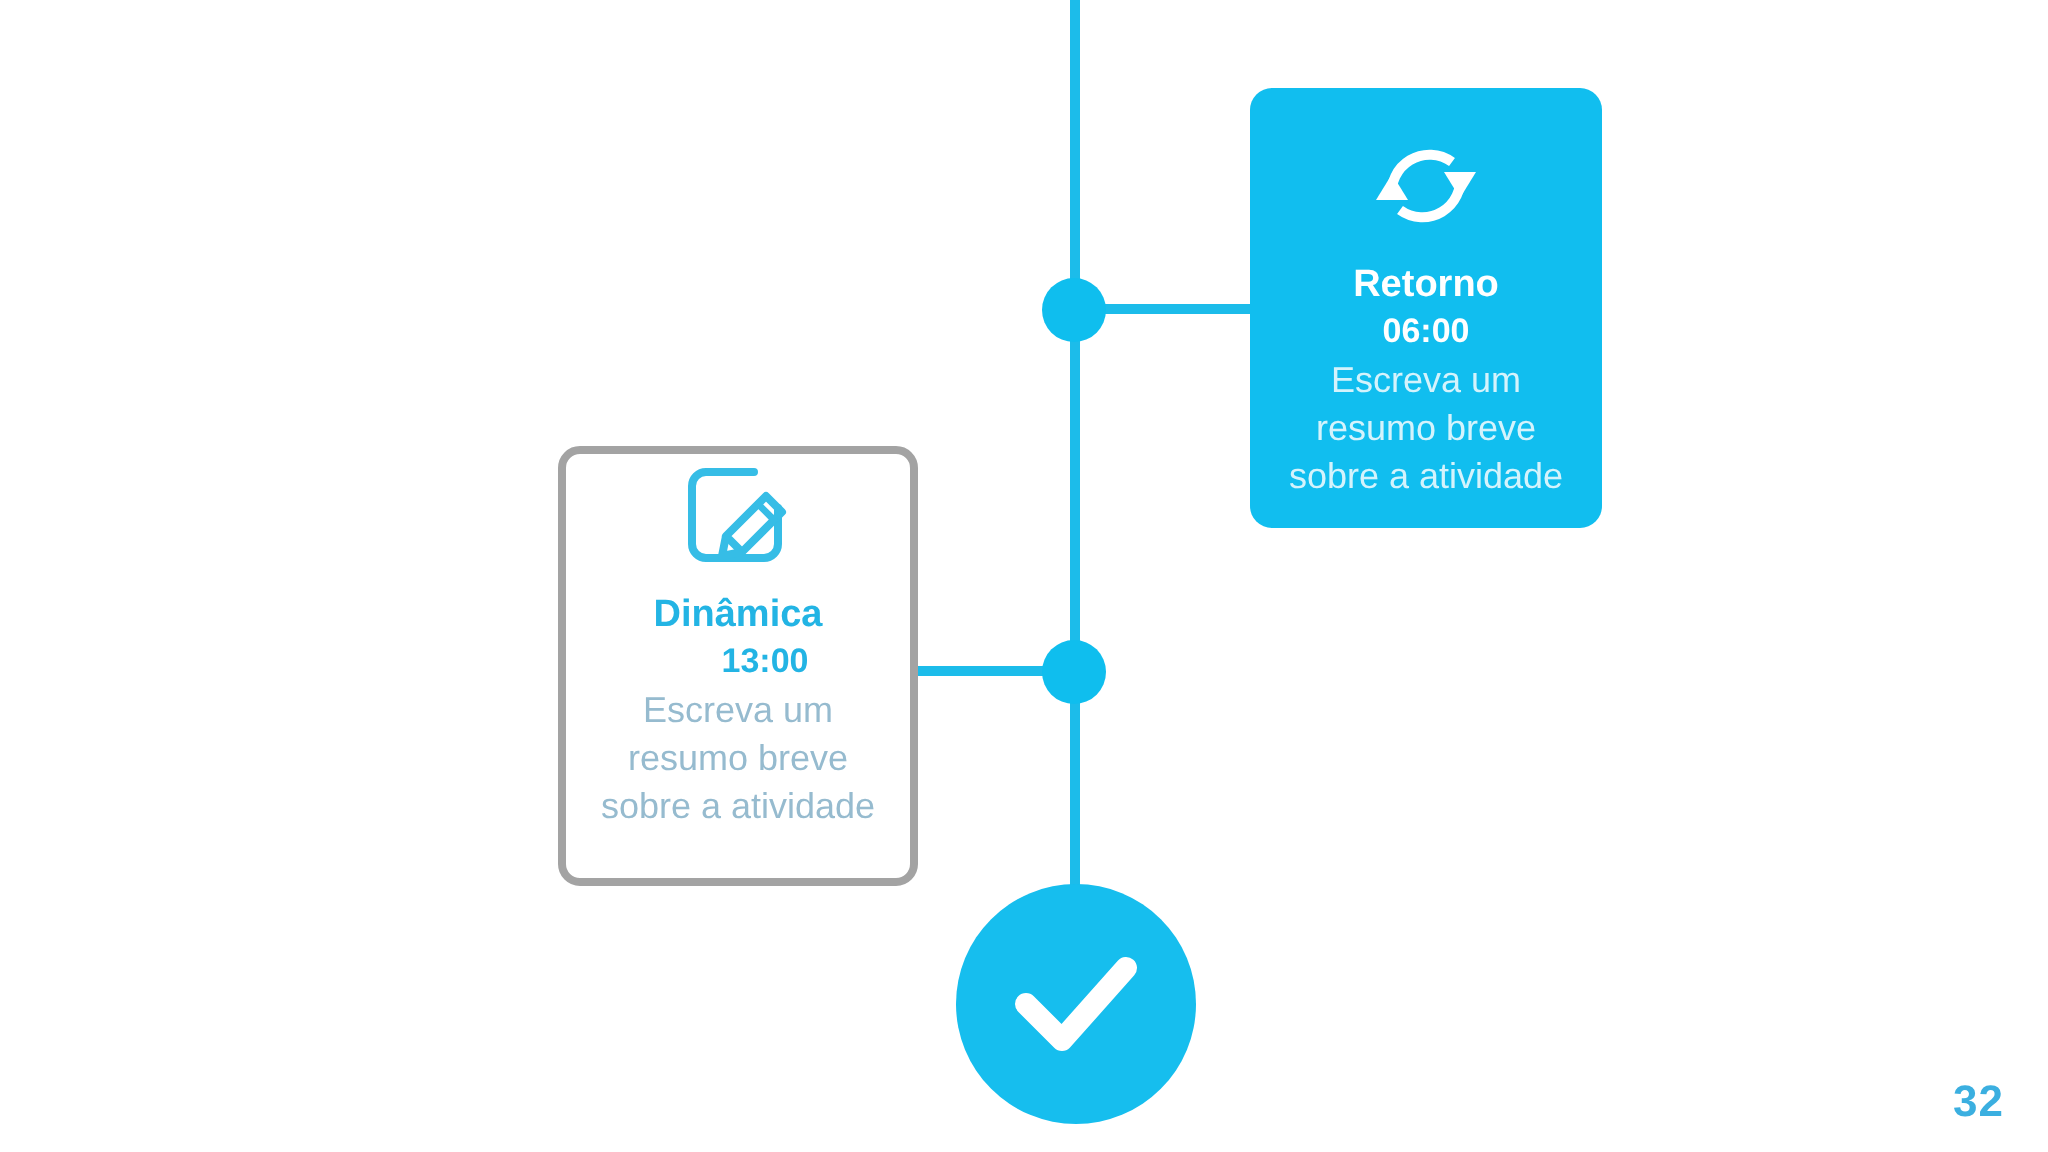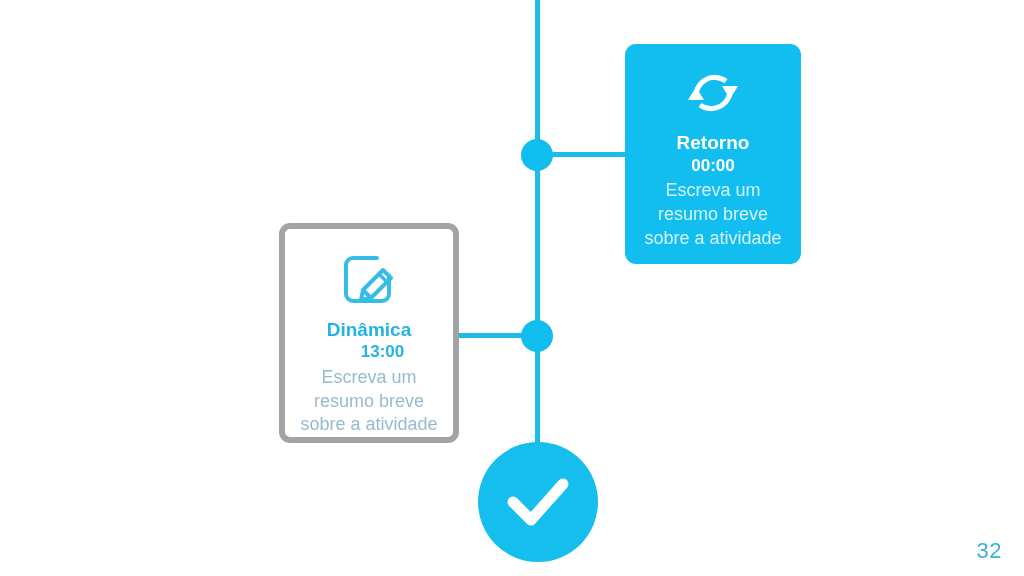--- a/index.html
+++ b/index.html
@@ -68,22 +68,21 @@
     height: 220px;
     background: #11BEEF;
     padding-top: 18px;
   }
   .card-dinamica {
     left: 279px;
     top: 223px;
     width: 180px;
     height: 220px;
     background: #ffffff;
-    border: 6px solid #a3a3a3;
-    padding-top: 20px;
+    border: 4px solid #a3a3a3;
   }
 
   .card-icon {
     height: 62px;
     display: flex;
     align-items: center;
     justify-content: center;
     margin-bottom: 8px;
   }
 
@@ -127,21 +126,21 @@
     align-items: center;
     justify-content: center;
   }
 
   
   .page-number {
     position: absolute;
     right: 22px;
     bottom: 12px;
     font-size: 22px;
-    font-weight: normal;
+    font-weight: bold;
     color: #3BAFE0;
     letter-spacing: 0.5px;
   }
 </style>
 </head>
 <body>
 
 <div class="slide">
 
   <div class="spine"></div>
@@ -159,21 +158,21 @@
         <path d="M14 35 A19 19 0 0 1 44 17" fill="none" stroke="#ffffff" stroke-width="5" stroke-linecap="butt"></path>
 
         <path d="M48 23 A19 19 0 0 1 18 41" fill="none" stroke="#ffffff" stroke-width="5" stroke-linecap="butt"></path>
 
         <polygon points="14,36 6,36 14,23 22,36" fill="#ffffff"></polygon>
 
         <polygon points="48,22 56,22 48,35 40,22" fill="#ffffff"></polygon>
       </svg>
     </div>
     <div class="card-title">Retorno</div>
-    <div class="card-time">00:00</div>
+    <div class="card-time">06:00</div>
     <div class="card-desc">Escreva um resumo breve sobre a atividade</div>
   </div>
 
   <div class="card card-dinamica">
     <div class="card-icon">
       <svg width="60" height="58" viewBox="0 0 60 58" aria-hidden="true">
 
         <path d="M38 7 H14 A7 7 0 0 0 7 14 V43 A7 7 0 0 0 14 50 H43 A7 7 0 0 0 50 43 V25" fill="none" stroke="#36BDE6" stroke-width="4" stroke-linecap="round" stroke-linejoin="round"></path>
 
         <path d="M24 39 L44 19 L52 27 L32 47 Z" fill="none" stroke="#36BDE6" stroke-width="4" stroke-linejoin="round"></path>

